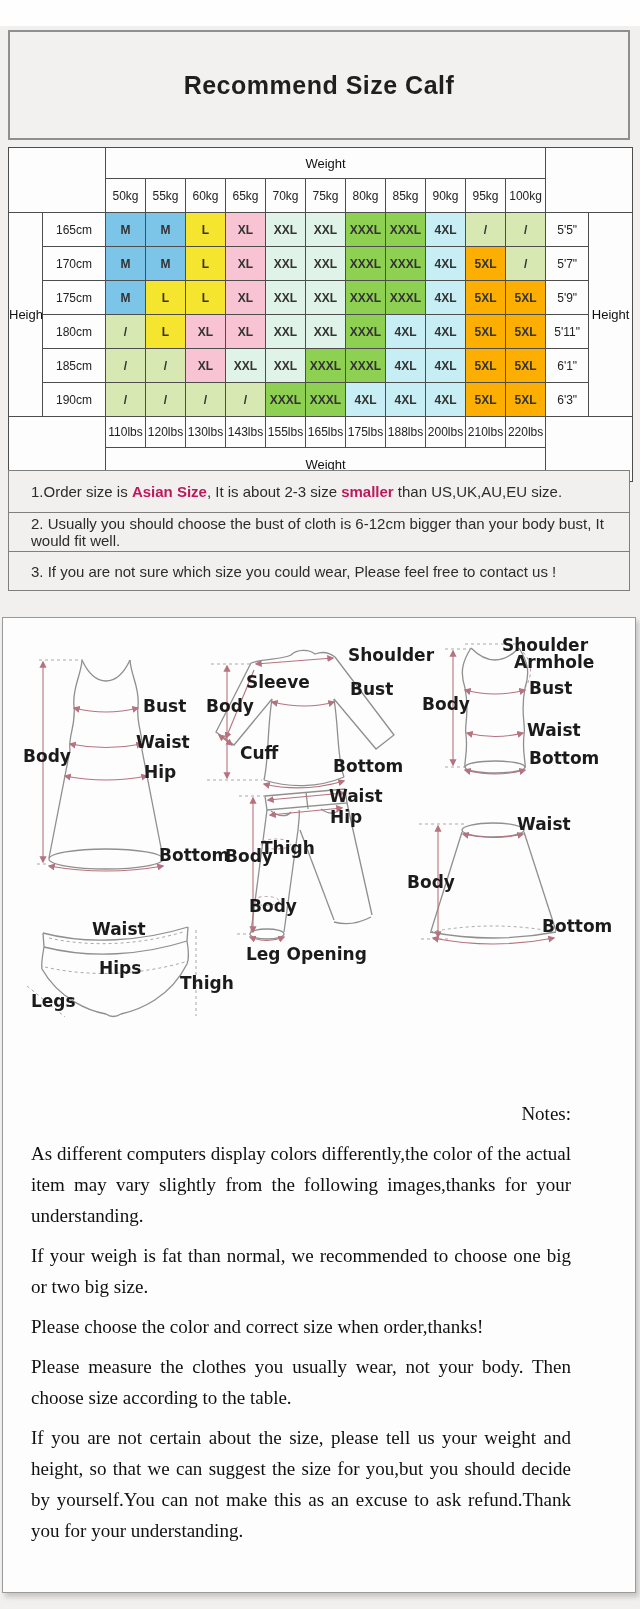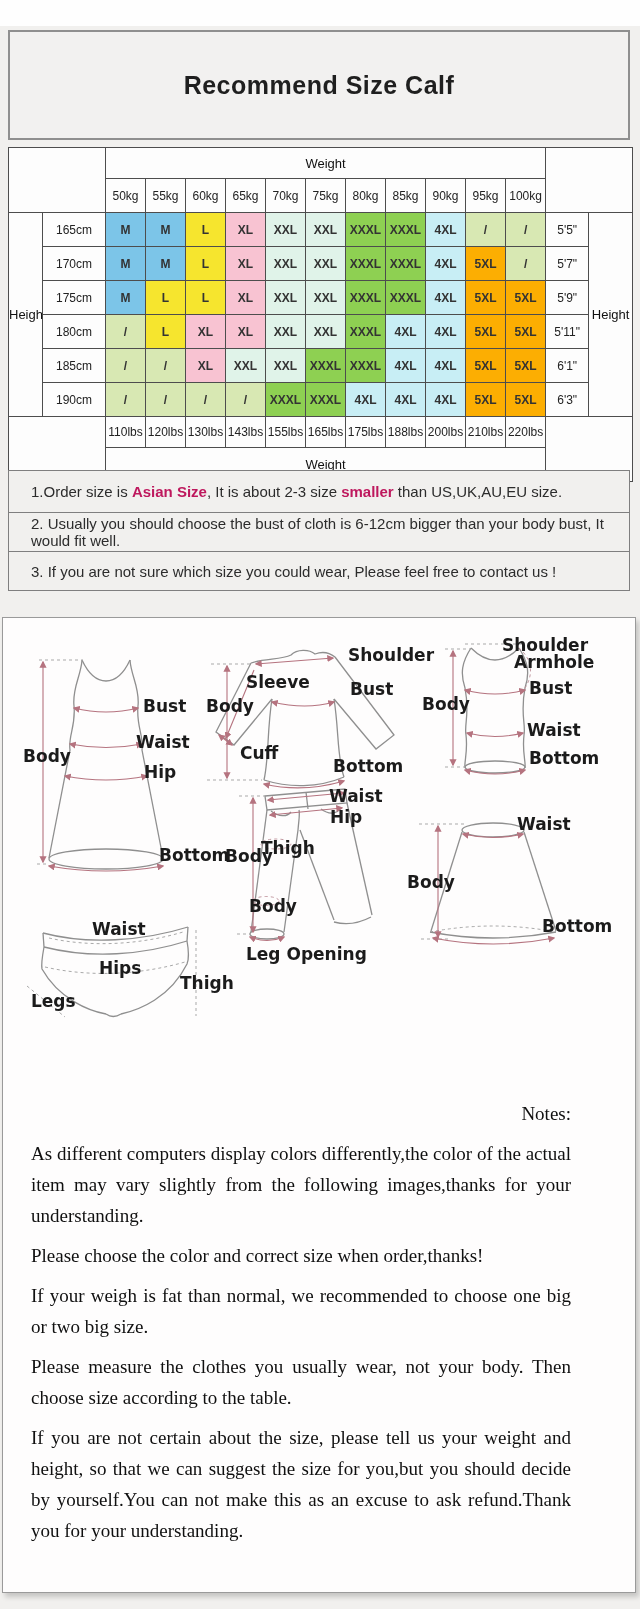--- a/index.html
+++ b/index.html
@@ -383,18 +383,18 @@
 
     <span class="dlabel" style="left:89px;top:303px">Waist</span>
     <span class="dlabel" style="left:96px;top:342px">Hips</span>
     <span class="dlabel" style="left:28px;top:375px">Legs</span>
     <span class="dlabel" style="left:177px;top:357px">Thigh</span>
   </div>
 
   <div class="notes">
     <p class="head">Notes:</p>
     <p>As different computers display colors differently,the color of the actual item may vary slightly from the following images,thanks for your understanding.</p>
+    <p>If your weigh is fat than normal, we recommended to choose one big or two big size.</p>
     <p>Please choose the color and correct size when order,thanks!</p>
-    <p>If your weigh is fat than normal, we recommended to choose one big or two big size.</p>
     <p>Please measure the clothes you usually wear, not your body. Then choose size according to the table.</p>
     <p>If you are not certain about the size, please tell us your weight and height, so that we can suggest the size for you,but you should decide by yourself.You can not make this as an excuse to ask refund.Thank you for your understanding.</p>
   </div>
 </div>
 
 </body></html>

